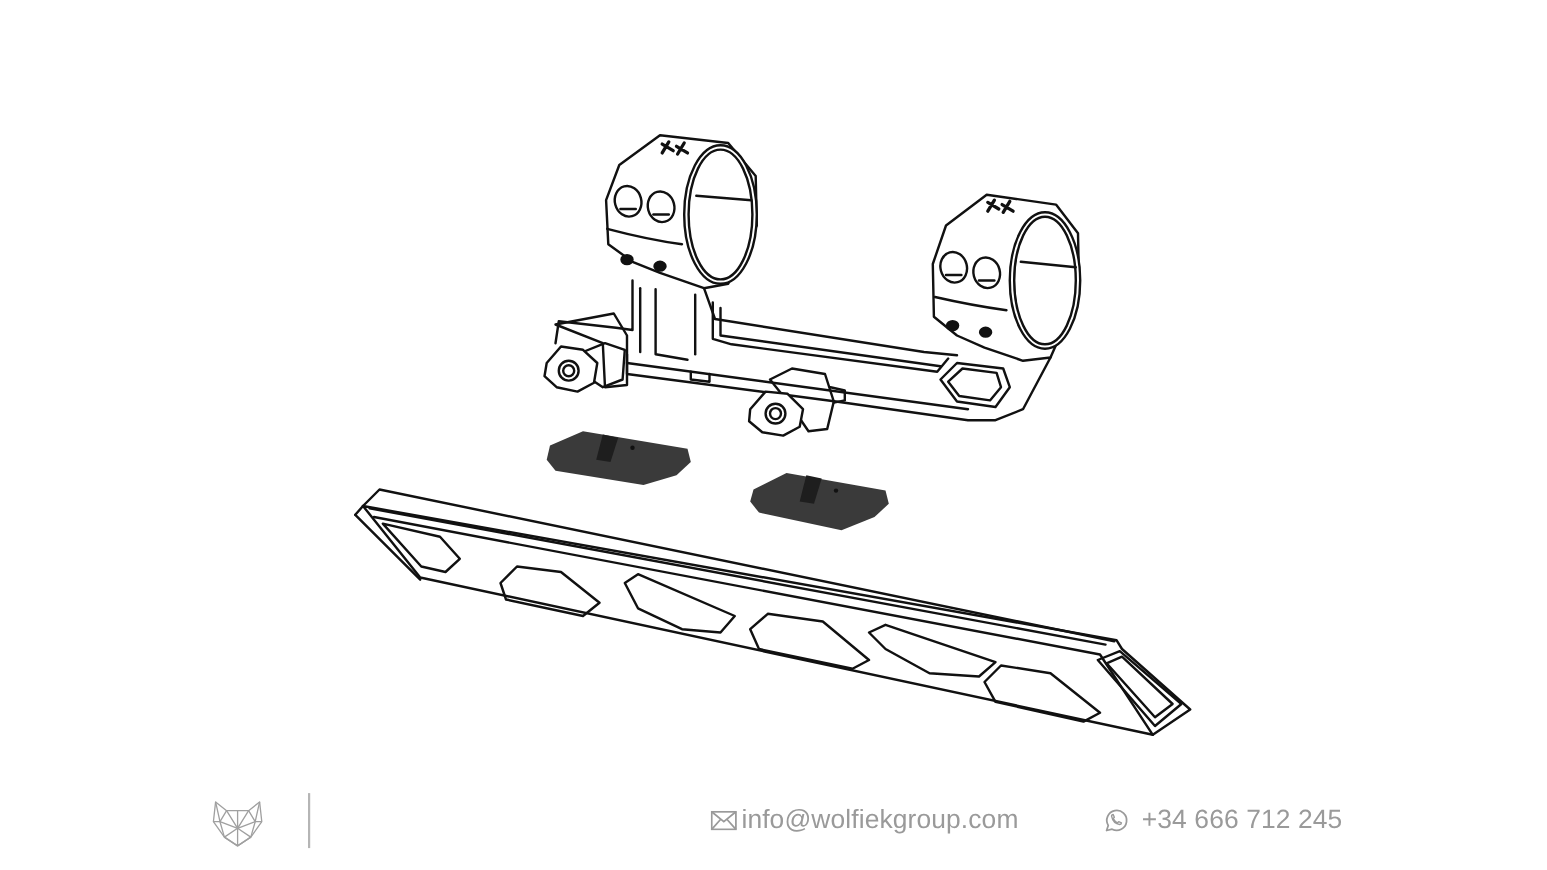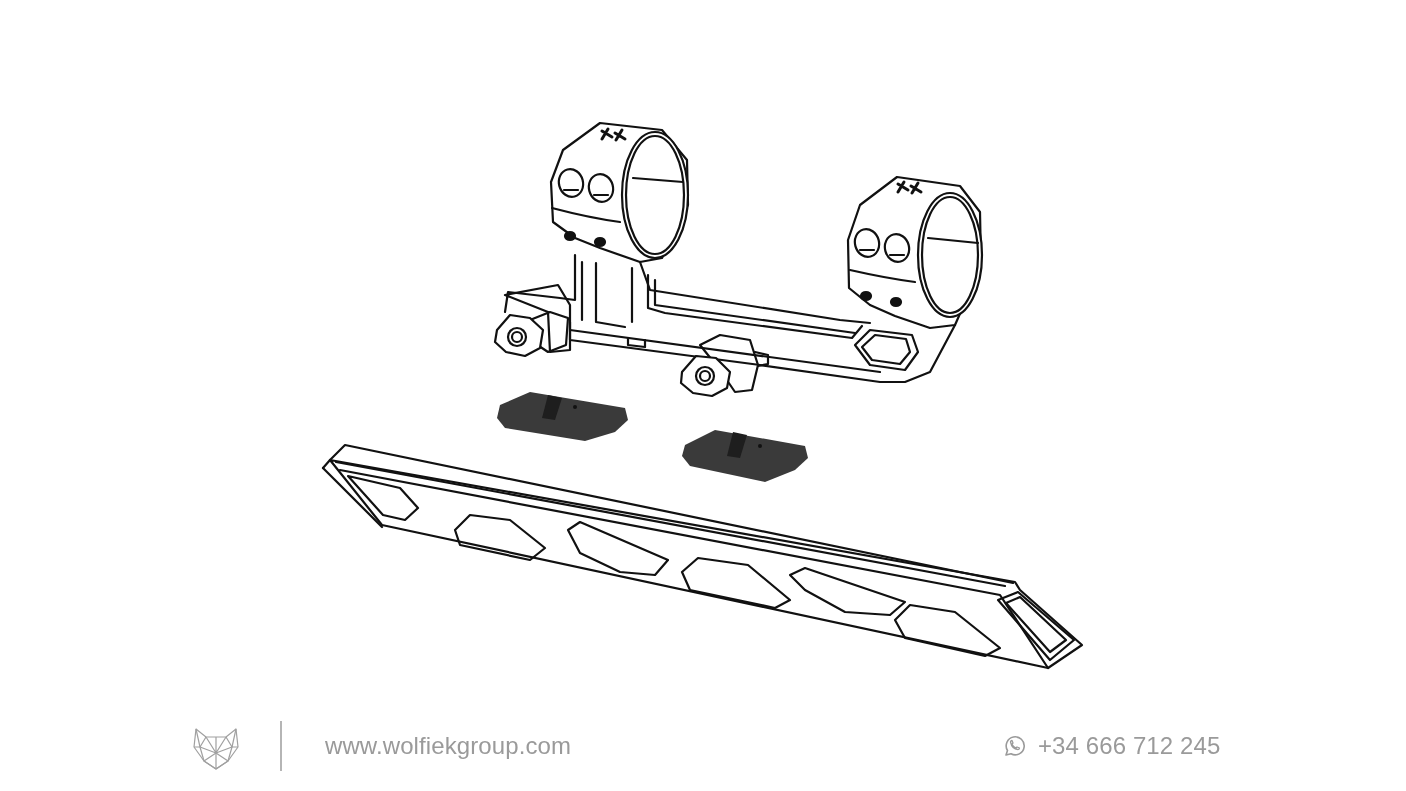--- a/index.html
+++ b/index.html
@@ -122,21 +122,27 @@
     <g fill="none" stroke="#a0a0a0" stroke-width="1.2" stroke-linejoin="round">
       <path d="M4,4 L14,12 L34,12 L44,4 L46,22 L36,36 L24,44 L12,36 L2,22 Z"></path>
       <path d="M4,4 L8,22 L2,22 M44,4 L40,22 L46,22"></path>
       <path d="M14,12 L8,22 L24,28 L40,22 L34,12"></path>
       <path d="M24,12 L24,28 M14,12 L24,28 L34,12"></path>
       <path d="M8,22 L12,36 L24,28 L36,36 L40,22"></path>
       <path d="M12,36 L24,44 L36,36 M24,28 L24,44"></path>
     </g>
   </svg>
   <div class="divider"></div>
-  <a class="ftxt web">www.wolfiekgroup.com</a>
+  <span class="ftxt mail">
+    <svg class="ico" width="24" height="18" viewBox="0 0 24 18">
+      <rect x="1" y="1" width="22" height="16" fill="none" stroke="#9a9a9a" stroke-width="1.6"></rect>
+      <path d="M1,1 L12,10 L23,1 M1,17 L9,8 M23,17 L15,8" fill="none" stroke="#9a9a9a" stroke-width="1.6"></path>
+    </svg>
+    <span>info@wolfiekgroup.com</span>
+  </span>
   <span class="ftxt phone">
     <svg class="ico" width="24" height="24" viewBox="0 0 24 24">
       <path d="M4,21 L5.5,16.5 A9,9 0 1 1 9,19.8 Z" fill="none" stroke="#9a9a9a" stroke-width="1.6" stroke-linejoin="round"></path>
       <path d="M8.5,8 Q8.5,6.5 10,6.5 L11,9 L10,10.2 Q11.5,13 14,14 L15,13 L17.5,14 Q17.5,15.5 16,15.5 Q10,15 8.5,8 Z" fill="none" stroke="#9a9a9a" stroke-width="1.3" stroke-linejoin="round"></path>
     </svg>
     <span>+34 666 712 245</span>
   </span>
 </div>
 
 </body></html>

